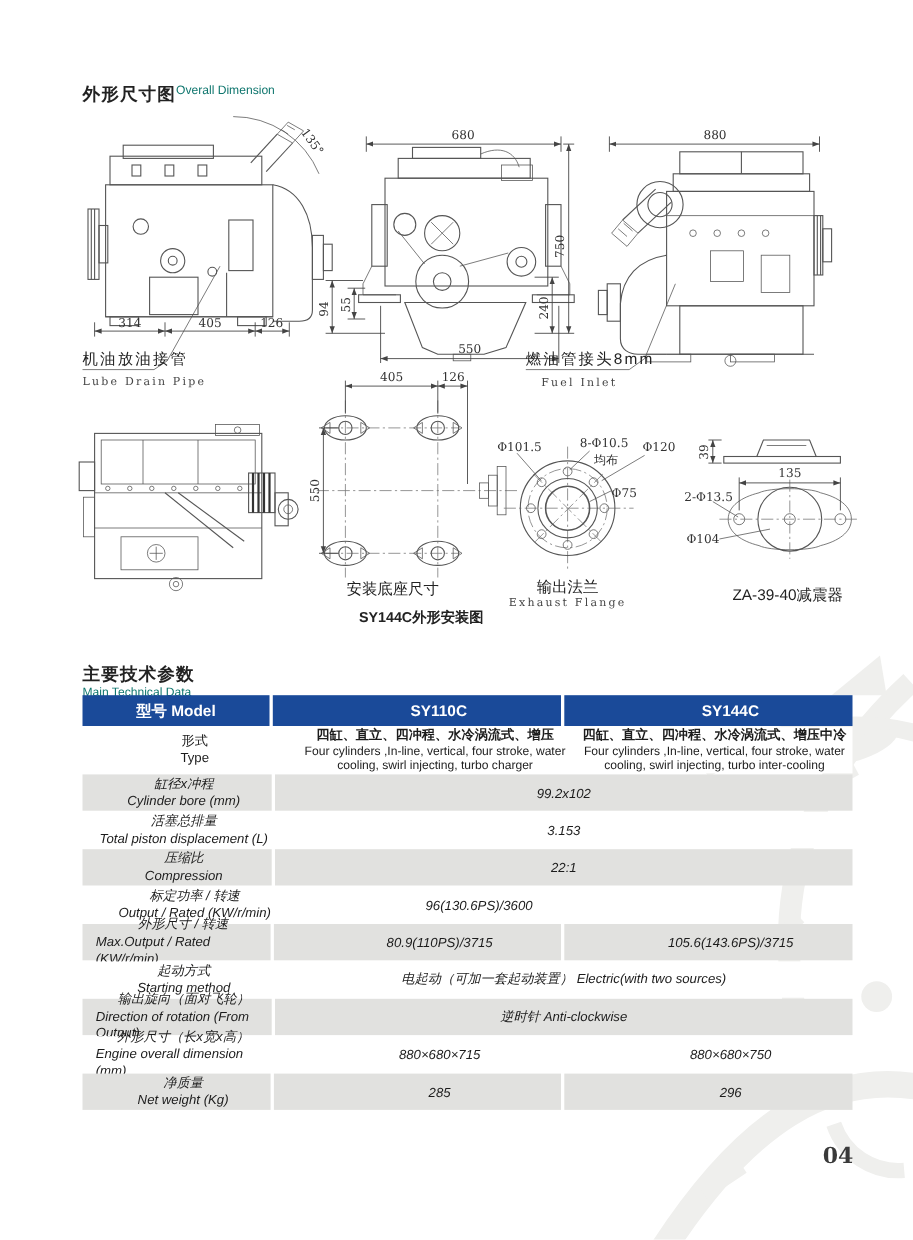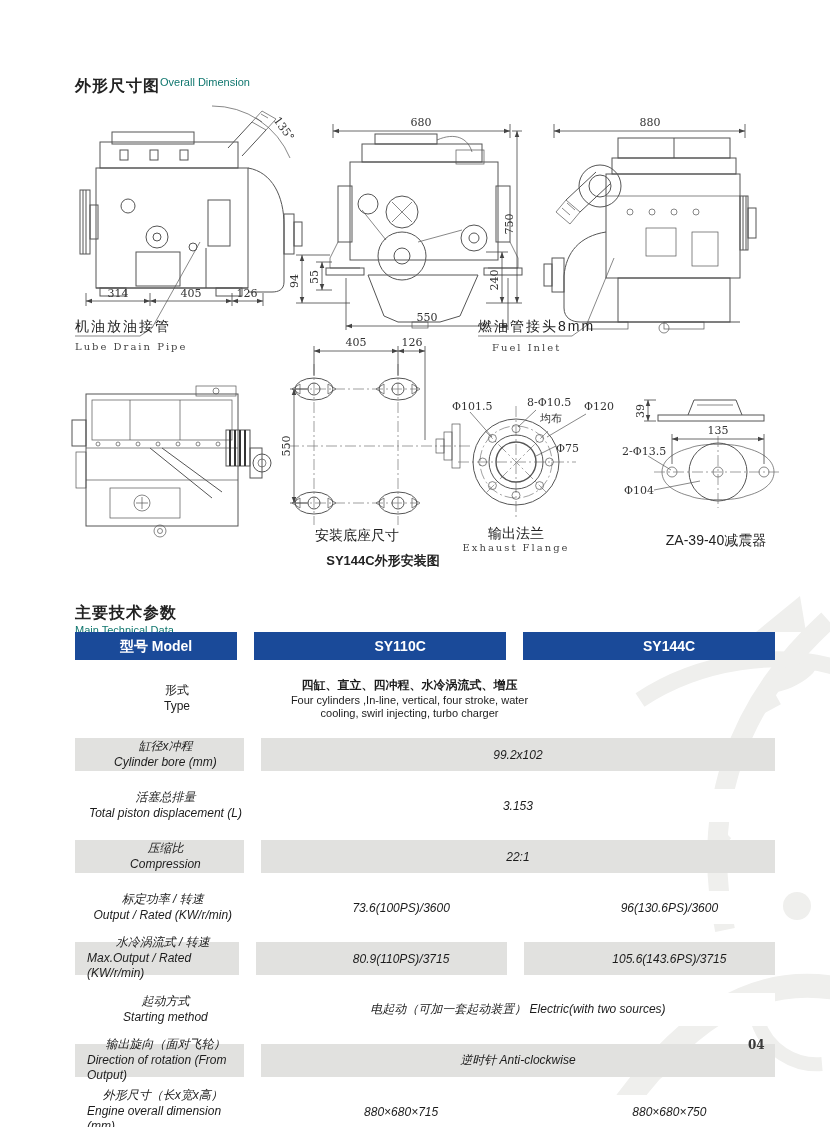--- a/index.html
+++ b/index.html
@@ -15,36 +15,36 @@
   .ln2{stroke:#555;stroke-width:.7;fill:none;}
   .cl{stroke:#777;stroke-width:.7;fill:none;stroke-dasharray:11 3 2 3;}
   .dimln{stroke:#444;stroke-width:.8;fill:none;}
   .dim{font-family:"DejaVu Serif",serif;font-size:11px;fill:#333;}
   .cncap{font-size:14px;fill:#222;font-family:"Liberation Sans",sans-serif;}
   .cnlbl{font-size:14px;fill:#222;letter-spacing:2px;}
   .enserif{font-family:"DejaVu Serif",serif;font-size:10px;fill:#444;letter-spacing:2px;}
   .installcap{font-size:13px;font-weight:bold;fill:#222;}
   
   .spec-table{position:absolute;left:75px;top:632px;width:700px;}
-  .trow{display:flex;gap:17px;margin-bottom:18px;}
+  .trow{display:flex;gap:3px;margin-bottom:1px;}
   .cell{display:flex;flex-direction:column;justify-content:center;}
   .lblcell{width:192px;padding-left:12px;box-sizing:border-box;font-size:12px;line-height:1.3;color:#1c1c1c;align-items:center;}
   .valcell{width:251px;align-items:center;text-align:center;font-size:12px;color:#1c1c1c;padding-left:40px;}
   .spancell{width:590px;align-items:center;text-align:center;font-size:12px;color:#1c1c1c;}
   .hrow .cell{height:28px;background:#1a4a99;color:#fff;font-size:14px;font-weight:bold;
               align-items:center;justify-content:center;text-align:center;}
   .hrow .lblcell{padding-left:0;}
   .g{background:#e1e1df;}
   .w{background:#ffffff;}
   .std{height:33px;font-style:italic;}
   .typerow{height:42px;}
   .typerow .valcell{font-size:11px;line-height:1.2;padding:2px 4px;box-sizing:border-box;width:251px;}
   .typerow .valcell .tcn{font-weight:bold;font-size:12px;margin-bottom:1px;}
   .pagenum{position:absolute;left:748px;top:1038px;font-family:"DejaVu Serif",serif;
-           font-size:12px;font-weight:bold;color:#3a3a3a;}
+           font-size:20px;font-weight:bold;color:#3a3a3a;}
 </style>
 </head>
 <body>
 
 <div class="page">
 
   <svg width="830" height="1127" viewBox="0 0 830 1127">
     <defs>
       <marker id="ae" markerWidth="9" markerHeight="8" refX="8" refY="4" orient="auto">
         <path d="M0,1 L8,4 L0,7 Z" fill="#444"></path>
@@ -388,20 +388,24 @@
 
     <div class="trow typerow">
       <div class="cell lblcell w">
         <span>形式</span>
         <span>Type</span>
       </div>
       <div class="cell valcell w">
         <div class="tcn">四缸、直立、四冲程、水冷涡流式、增压</div>
         <div>Four cylinders ,In-line, vertical, four stroke, water cooling, swirl injecting, turbo charger</div>
       </div>
+      <div class="cell valcell w">
+        <div class="tcn">四缸、直立、四冲程、水冷涡流式、增压中冷</div>
+        <div>Four cylinders ,In-line, vertical, four stroke, water cooling, swirl injecting, turbo inter-cooling</div>
+      </div>
     </div>
 
     <div class="trow std">
       <div class="cell lblcell g">
         <span>缸径x冲程</span>
         <span>Cylinder bore (mm)</span>
       </div>
       <div class="cell spancell g">99.2x102</div>
     </div>
 
@@ -419,27 +423,26 @@
         <span>Compression</span>
       </div>
       <div class="cell spancell g">22:1</div>
     </div>
 
     <div class="trow std">
       <div class="cell lblcell w">
         <span>标定功率 / 转速</span>
         <span>Output / Rated (KW/r/min)</span>
       </div>
-      <div class="cell valcell w">73.6(100PS)/3600</div>
       <div class="cell valcell w">96(130.6PS)/3600</div>
     </div>
 
     <div class="trow std">
       <div class="cell lblcell g">
-        <span>水冷涡流式 / 转速</span>
+        <span>外形尺寸 / 转速</span>
         <span>Max.Output / Rated (KW/r/min)</span>
       </div>
       <div class="cell valcell g">80.9(110PS)/3715</div>
       <div class="cell valcell g">105.6(143.6PS)/3715</div>
     </div>
 
     <div class="trow std">
       <div class="cell lblcell w">
         <span>起动方式</span>
         <span>Starting method</span>

